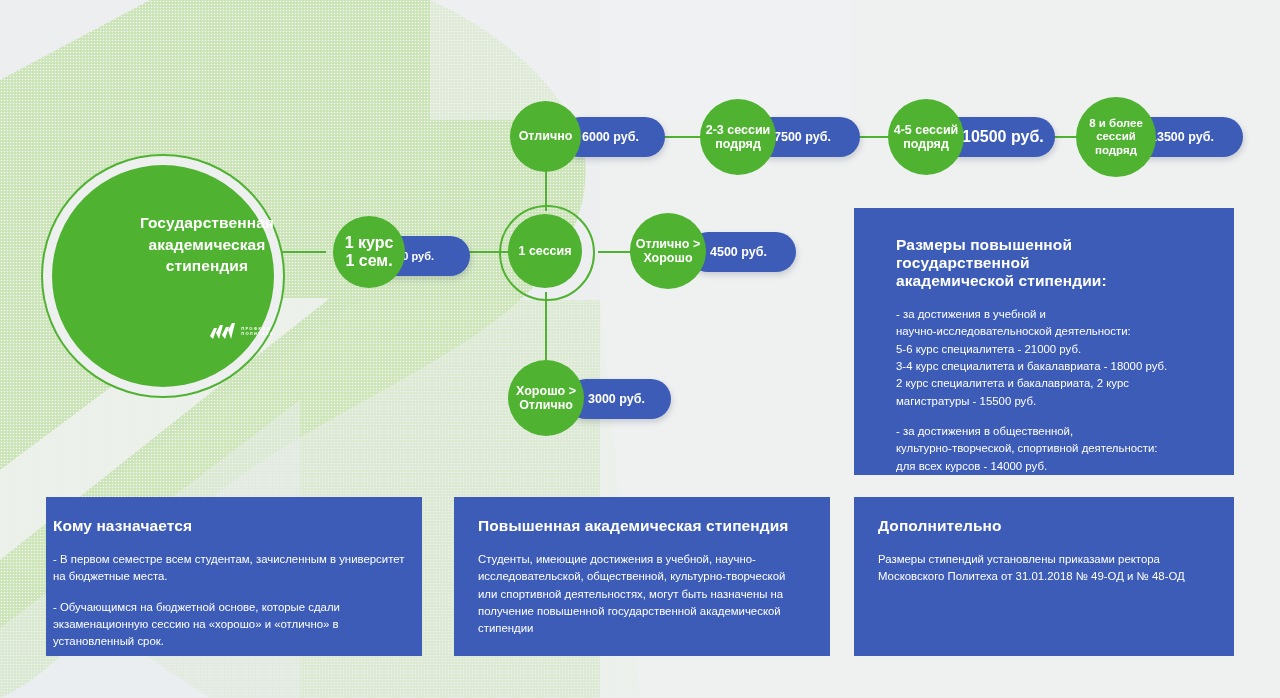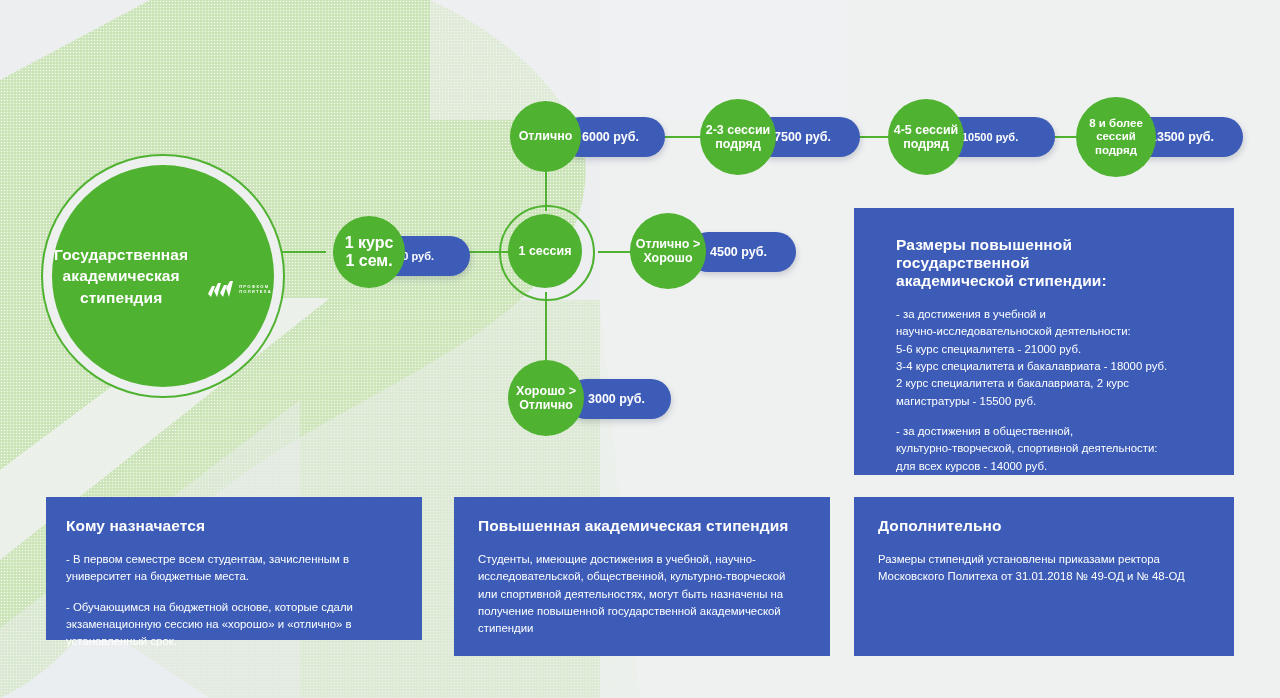--- a/index.html
+++ b/index.html
@@ -42,21 +42,21 @@
   .pill span{display:block;width:100%;text-align:left;padding-left:22px;}
   .connector{position:absolute;background:#4FB230;z-index:2;}
 
   
   .hero{
     position:absolute;
     left:52px;top:165px;width:222px;height:222px;
     border-radius:50%;
     background:#4FB230;
     box-shadow:0 0 0 9px #eef0f0, 0 0 0 11px #4FB230;
-    display:flex;flex-direction:row;align-items:center;justify-content:center;
+    display:flex;flex-direction:column;align-items:flex-end;justify-content:center;
     z-index:7;
     gap:20px;
   }
   .hero-title{
     color:#fff;font-weight:bold;font-size:15.5px;line-height:1.38;text-align:center;
     letter-spacing:.1px;
   }
   .logo-wrap{display:flex;align-items:center;gap:5px;margin-top:26px;}
   .logo-word{display:flex;flex-direction:column;line-height:1.25;}
   .logo-word span{
@@ -162,21 +162,21 @@
   </div>
 
   <div class="pill" style="left:560px;top:117px;width:105px;height:40px;font-size:12.5px;">
     <span>6000 руб.</span>
   </div>
 
   <div class="pill" style="left:752px;top:117px;width:108px;height:40px;font-size:12.5px;">
     <span>7500 руб.</span>
   </div>
 
-  <div class="pill" style="left:940px;top:117px;width:115px;height:40px;font-size:11px;">
+  <div class="pill" style="left:940px;top:117px;width:115px;height:40px;font-size:16px;">
     <span>10500 руб.</span>
   </div>
 
   <div class="pill" style="left:1128px;top:117px;width:115px;height:40px;font-size:12.5px;">
     <span>13500 руб.</span>
   </div>
 
   <div class="pill" style="left:688px;top:232px;width:108px;height:40px;font-size:12.5px;">
     <span>4500 руб.</span>
   </div>
@@ -251,21 +251,21 @@
       <span>магистратуры - 15500 руб.</span>
     </p>
     <div class="spacer"></div>
     <p class="tight">
       <span>- за достижения в общественной,</span><br>
       <span>культурно-творческой, спортивной деятельности:</span><br>
       <span>для всех курсов - 14000 руб.</span>
     </p>
   </div>
 
-  <div class="panel" style="left:46px;top:497px;width:376px;height:143px;padding:20px 20px;">
+  <div class="panel" style="left:46px;top:497px;width:376px;height:159px;padding:20px 7px;">
     <h3>Кому назначается</h3>
     <p>- В первом семестре всем студентам, зачисленным в университет на бюджетные места.</p>
     <p>- Обучающимся на бюджетной основе, которые сдали экзаменационную сессию на «хорошо» и «отлично» в установленный срок.</p>
   </div>
 
   <div class="panel" style="left:454px;top:497px;width:376px;height:159px;padding:20px 24px;">
     <h3>Повышенная академическая стипендия</h3>
     <p>Студенты, имеющие достижения в учебной, научно-исследовательской, общественной, культурно-творческой или спортивной деятельностях, могут быть назначены на получение повышенной государственной академической стипендии</p>
   </div>
 

